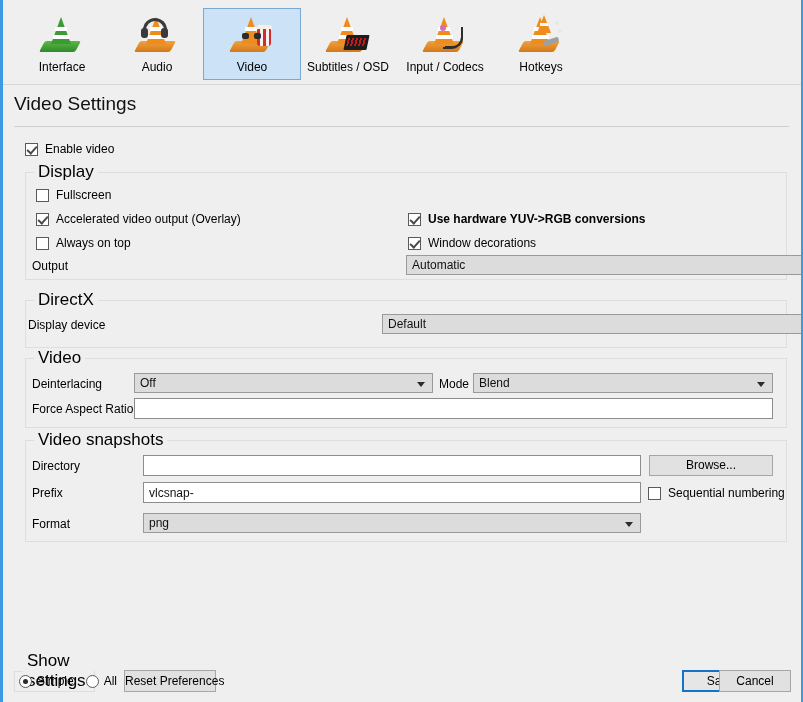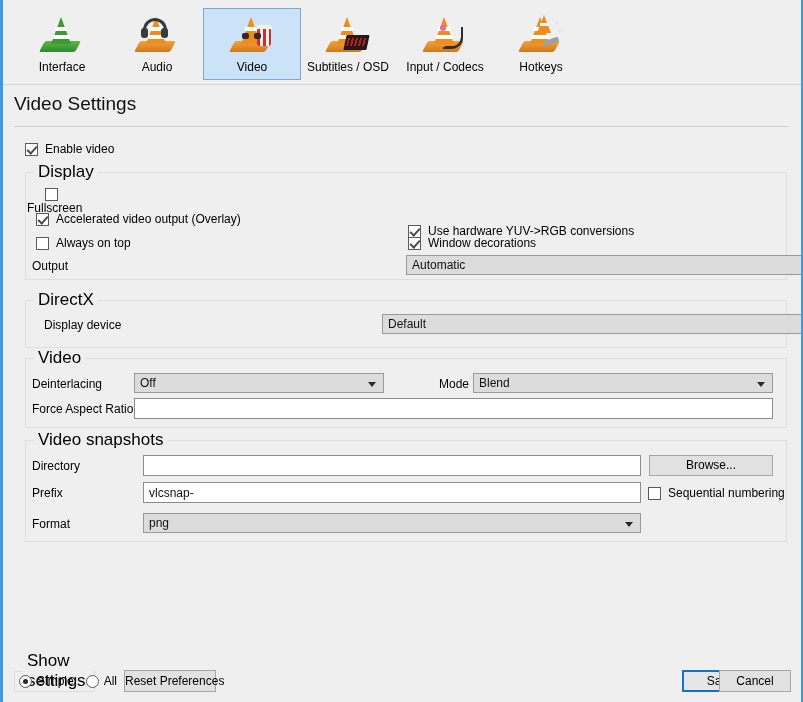--- a/index.html
+++ b/index.html
@@ -481,67 +481,67 @@
 
     <div class="cb-row" style="left:22px; top:12px;">
       <span class="checkbox checked"></span>
       <span class="cb-label">Enable video</span>
     </div>
 
     <fieldset class="group" style="left:22px; top:32px; width:762px; height:118px;">
       <legend>Display</legend>
     </fieldset>
 
-    <div class="cb-row" style="left:24px; top:58px;flex-direction:column;">
+    <div class="cb-row" style="left:33px; top:58px;">
       <span class="checkbox"></span>
       <span class="cb-label">Fullscreen</span>
     </div>
 
     <div class="cb-row" style="left:33px; top:82px;">
       <span class="checkbox checked"></span>
       <span class="cb-label">Accelerated video output (Overlay)</span>
     </div>
 
     <div class="cb-row" style="left:33px; top:106px;">
       <span class="checkbox"></span>
       <span class="cb-label">Always on top</span>
     </div>
 
-    <div class="cb-row" style="left:405px; top:94px;">
+    <div class="cb-row" style="left:405px; top:82px;font-weight:bold;">
       <span class="checkbox checked"></span>
       <span class="cb-label">Use hardware YUV-&gt;RGB conversions</span>
     </div>
 
     <div class="cb-row" style="left:405px; top:106px;">
       <span class="checkbox checked"></span>
       <span class="cb-label">Window decorations</span>
     </div>
 
     <div class="field-label" style="left:29px; top:129px;">Output</div>
     <div class="combo" style="left:403px; top:125px; width:439px;">
       <span>Automatic</span>
       <span class="arrow"></span>
     </div>
 
     <fieldset class="group" style="left:22px; top:160px; width:762px; height:58px;">
       <legend>DirectX</legend>
     </fieldset>
 
-    <div class="field-label" style="left:41px; top:188px;">Display device</div>
+    <div class="field-label" style="left:25px; top:188px;">Display device</div>
     <div class="combo" style="left:379px; top:184px; width:436px;">
       <span>Default</span>
       <span class="arrow"></span>
     </div>
 
     <fieldset class="group" style="left:22px; top:218px; width:762px; height:80px;">
       <legend>Video</legend>
     </fieldset>
 
     <div class="field-label" style="left:29px; top:247px;">Deinterlacing</div>
-    <div class="combo" style="left:131px; top:243px; width:250px;">
+    <div class="combo" style="left:131px; top:243px; width:299px;">
       <span>Off</span>
       <span class="arrow"></span>
     </div>
 
     <div class="field-label" style="left:436px; top:247px;">Mode</div>
     <div class="combo" style="left:470px; top:243px; width:300px;">
       <span>Blend</span>
       <span class="arrow"></span>
     </div>
 

